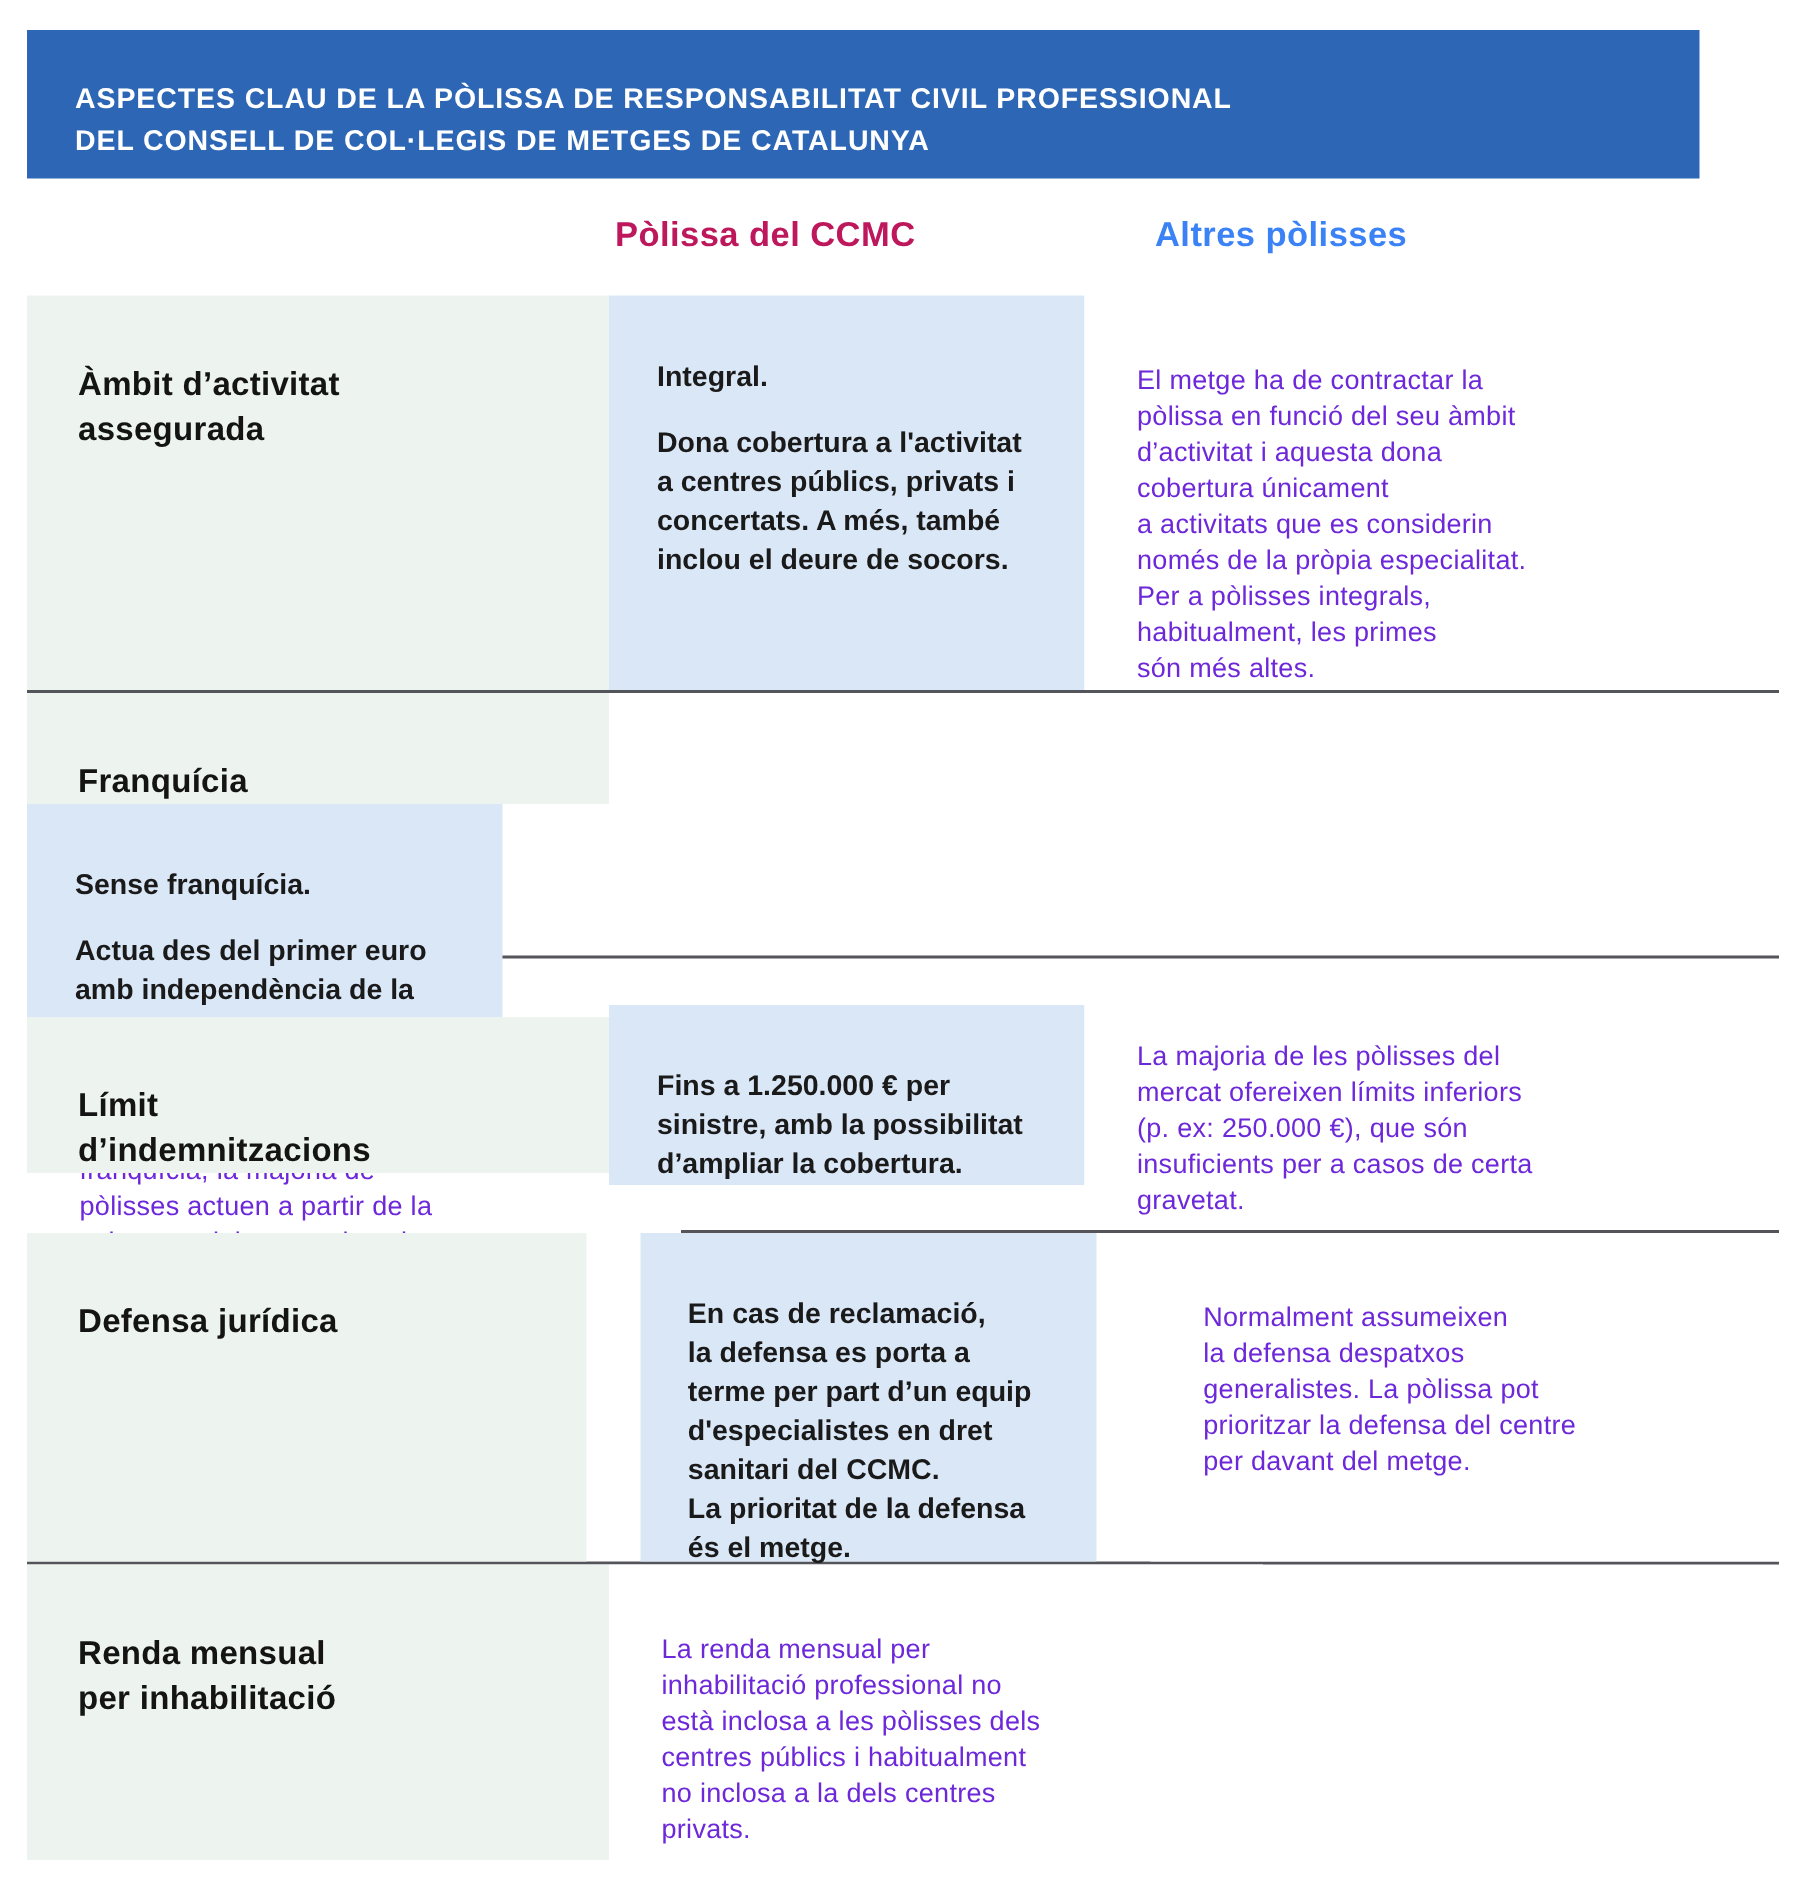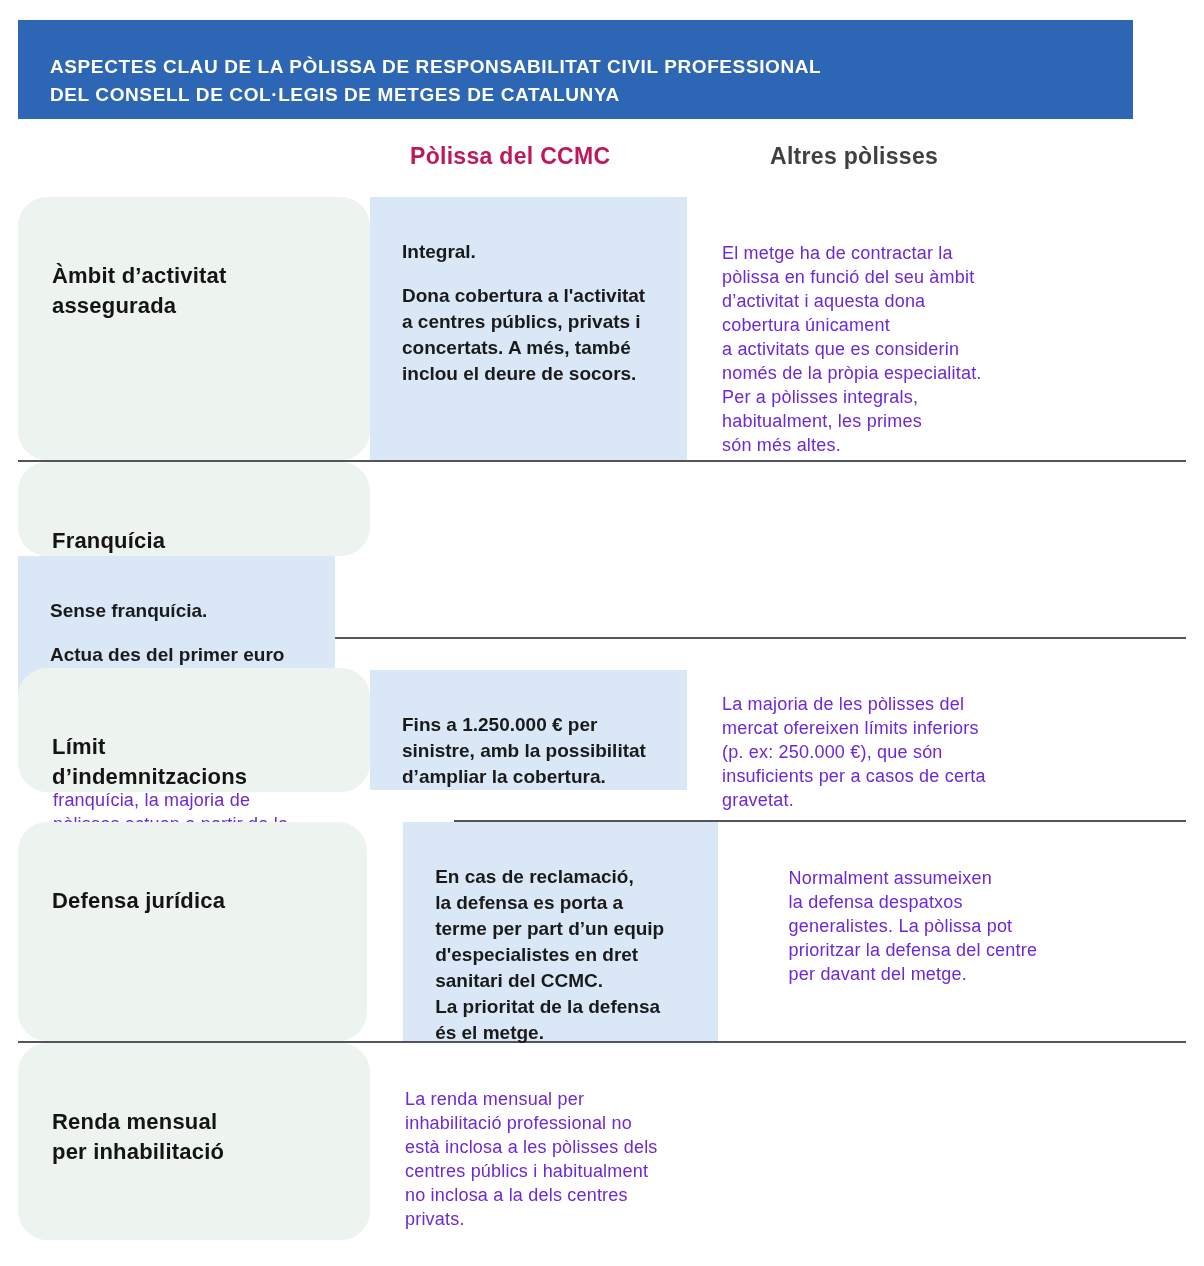--- a/index.html
+++ b/index.html
@@ -44,21 +44,21 @@
     letter-spacing: 0.3px;
   }
   .col-head.ccmc {
     left: 368px;
     color: #be185d;
     font-weight: 700;
     margin-left: 24px;
   }
   .col-head.altres {
     left: 752px;
-    color: #404040;
+    color: #3b82f6;
     font-weight: 600;
   }
   .table {
     margin-left: 18px;
     width: 1168px;
   }
   .row {
     display: flex;
     border-bottom: 2px solid #54555a;
   }
@@ -66,24 +66,23 @@
   .row.r1 { height: 263px; }
   .row.r2 { height: 175px; flex-direction: column; }
   .row.r3 { height: 181px; align-items: center; }
   .row.r4 { height: 219px; gap: 36px; }
   .row.r5 { height: 197px; }
   .cell {
     box-sizing: border-box;
     overflow: visible;
   }
   .cell.label {
-    width: 352px;
+    width: 388px;
     background: #edf3ee;
-    padding: 64px 20px 0 34px;
-    border-radius: 29px;
+    padding: 44px 20px 0 34px;
   }
   .cell.ccmc {
     width: 317px;
     background: #dae7f6;
     padding: 42px 18px 0 32px;
   }
   .cell.altres {
     width: 436px;
     background: #ffffff;
     padding: 44px 30px 0 35px;

